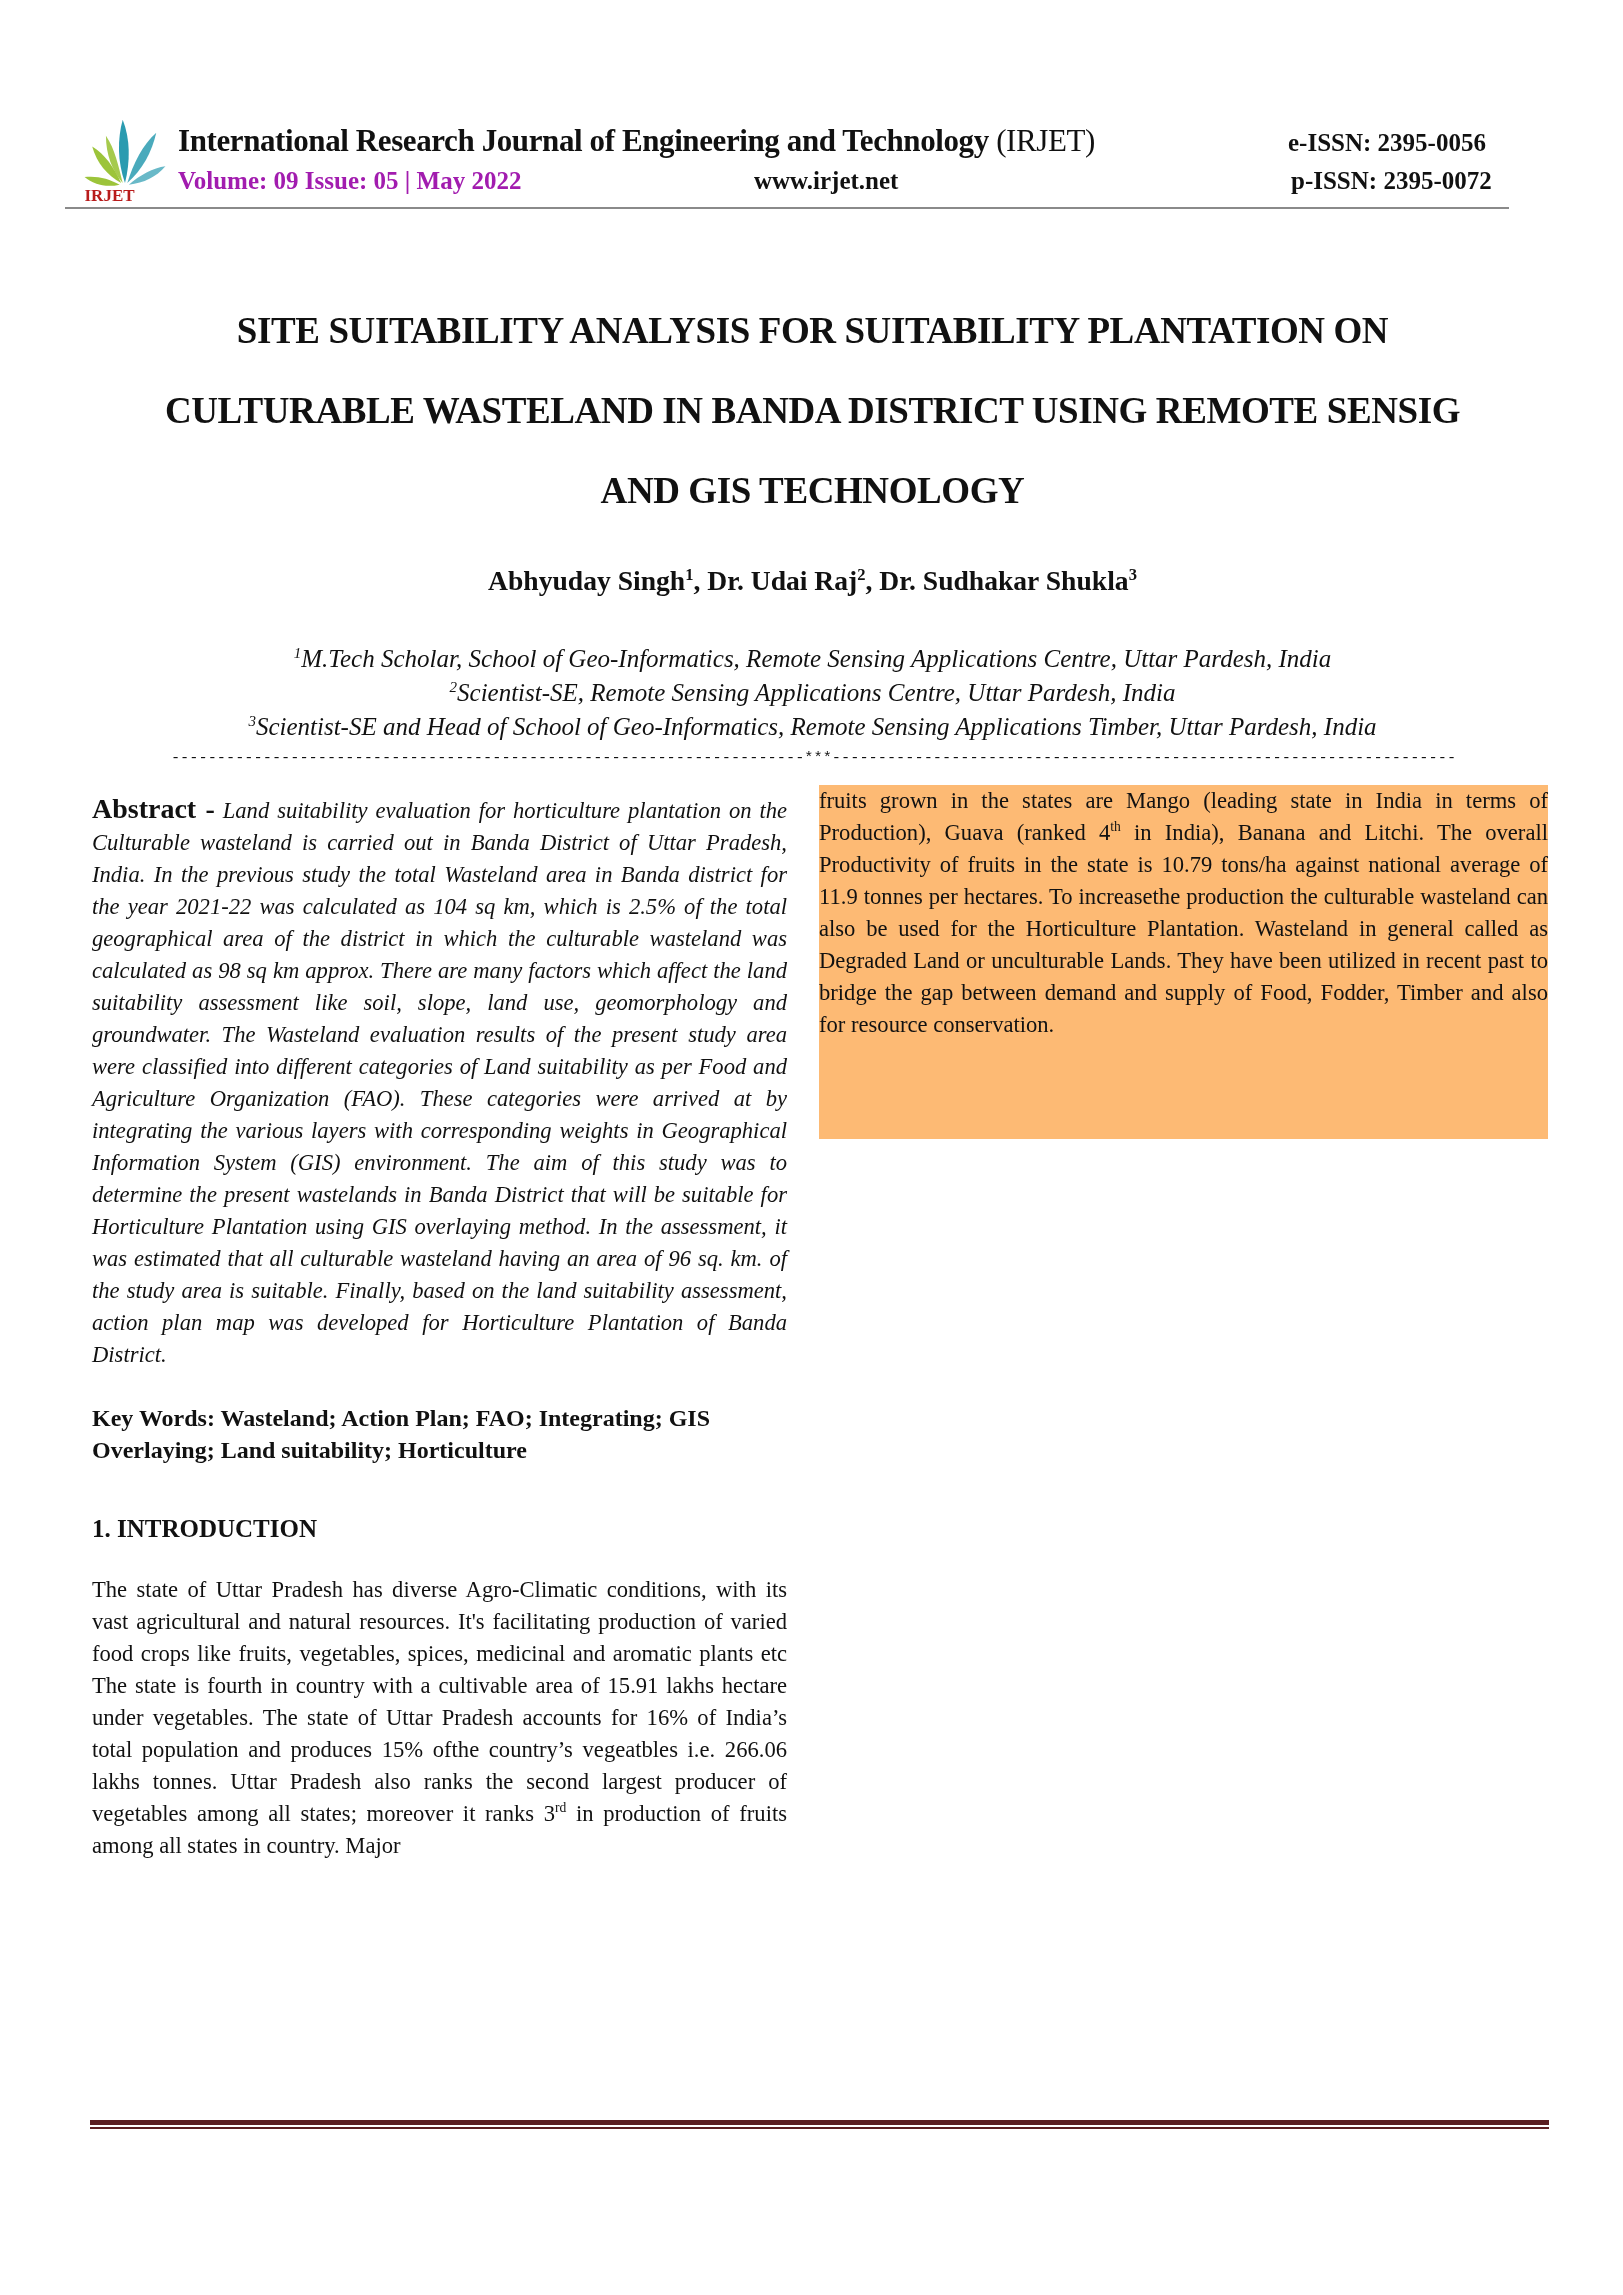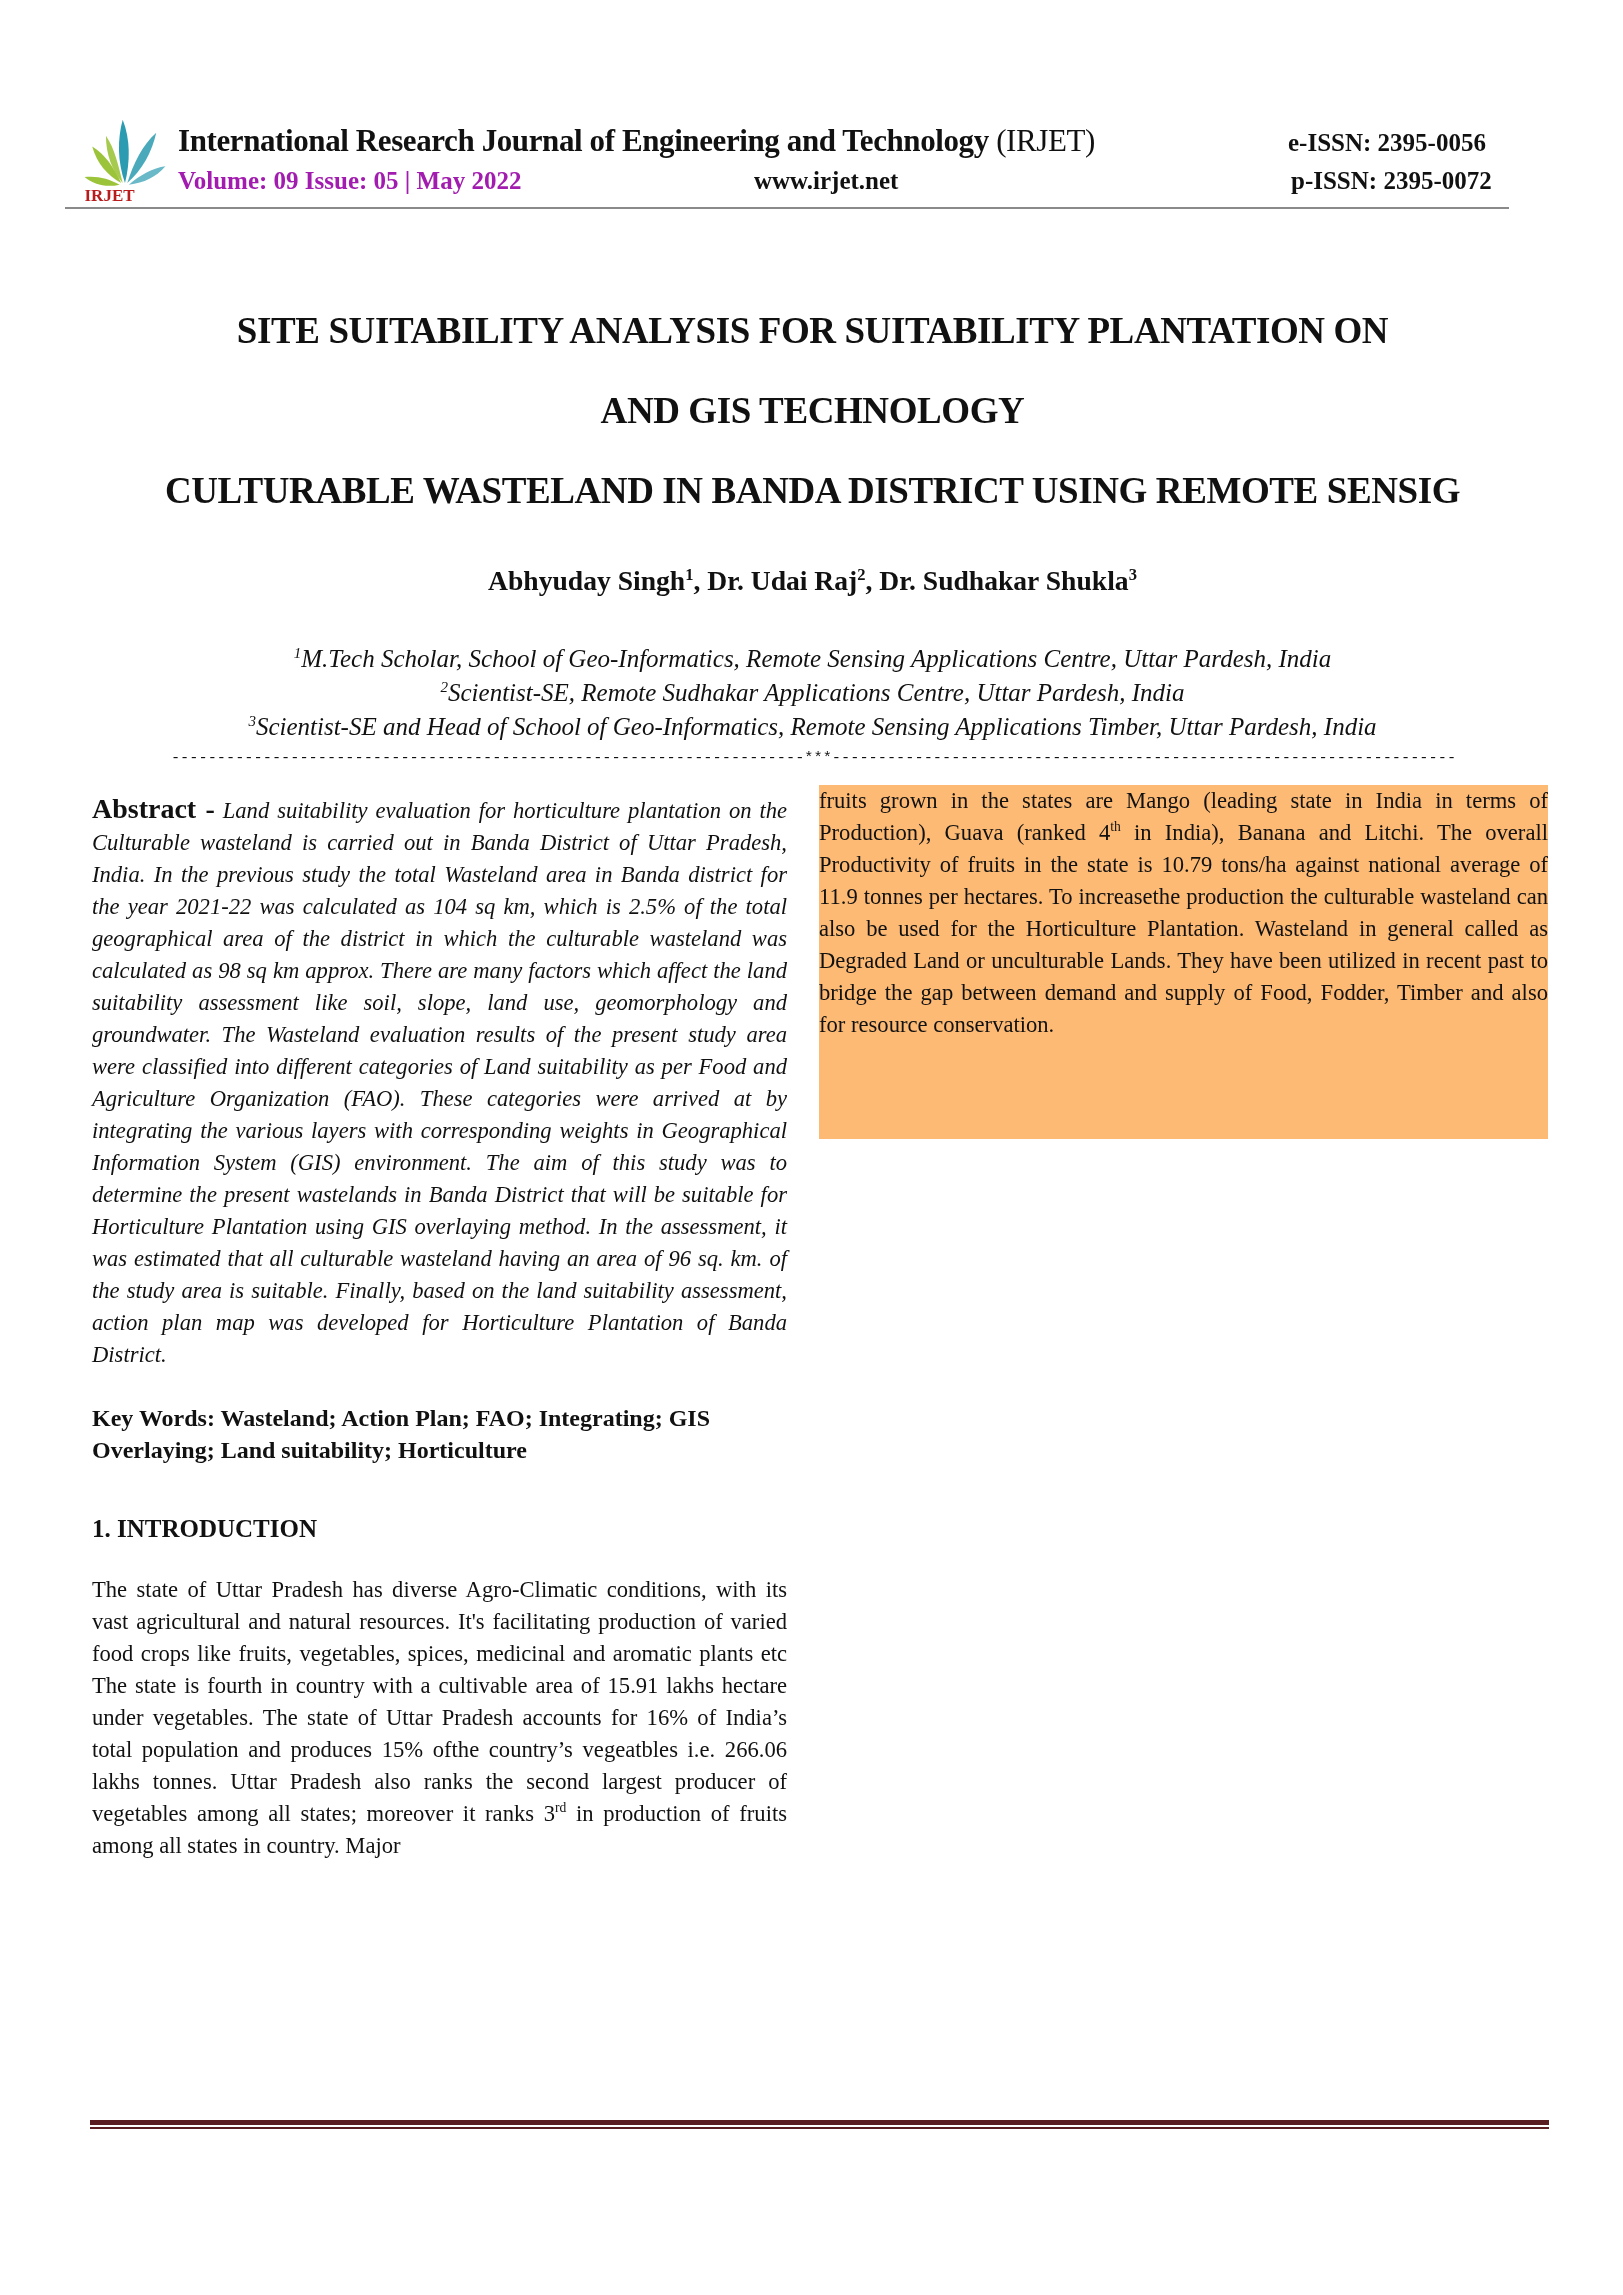--- a/index.html
+++ b/index.html
@@ -61,33 +61,33 @@
 
 <div class="abs serif journal-title"><span>International Research Journal of Engineering and Technology</span> <span class="abbr">(IRJET)</span></div>
 <div class="abs serif vol">Volume: 09 Issue: 05 | May 2022</div>
 <div class="abs serif site">www.irjet.net</div>
 <div class="abs serif eissn">e-ISSN: 2395-0056</div>
 <div class="abs serif pissn">p-ISSN: 2395-0072</div>
 <div class="abs header-rule"></div>
 
 <div class="abs serif paper-title">
   <div>SITE SUITABILITY ANALYSIS FOR SUITABILITY PLANTATION ON</div>
+  <div>CULTURABLE WASTELAND IN BANDA DISTRICT USING REMOTE SENSIG</div>
   <div>AND GIS TECHNOLOGY</div>
-  <div>CULTURABLE WASTELAND IN BANDA DISTRICT USING REMOTE SENSIG</div>
 </div>
 
 <div class="abs serif authors">
   <span>Abhyuday Singh</span><sup>1</sup>,
   <span>Dr. Udai Raj</span><sup>2</sup>,
   <span>Dr. Sudhakar Shukla</span><sup>3</sup>
 </div>
 
 <div class="abs serif affils">
   <div><sup>1</sup><span>M.Tech Scholar, School of Geo-Informatics, Remote Sensing Applications Centre, Uttar Pardesh, India</span></div>
-  <div><sup>2</sup><span>Scientist-SE, Remote Sudhakar Applications Centre, Uttar Pardesh, India</span></div>
+  <div><sup>2</sup><span>Scientist-SE, Remote Sensing Applications Centre, Uttar Pardesh, India</span></div>
   <div><sup>3</sup><span>Scientist-SE and Head of School of Geo-Informatics, Remote Sensing Applications Timber, Uttar Pardesh, India</span></div>
 </div>
 
 <div class="abs sep">---------------------------------------------------------------------***--------------------------------------------------------------------</div>
 
 <div class="abs serif col col-left">
   <p class="abstract"><span class="label">Abstract -</span> <span>Land suitability evaluation for horticulture plantation on the Culturable wasteland is carried out in Banda District of Uttar Pradesh, India. In the previous study the total Wasteland area in Banda district for the year 2021-22 was calculated as 104 sq km, which is 2.5% of the total geographical area of the district in which the culturable wasteland was calculated as 98 sq km approx. There are many factors which affect the land suitability assessment like soil, slope, land use, geomorphology and groundwater. The Wasteland evaluation results of the present study area were classified into different categories of Land suitability as per Food and Agriculture Organization (FAO). These categories were arrived at by integrating the various layers with corresponding weights in Geographical Information System (GIS) environment. The aim of this study was to determine the present wastelands in Banda District that will be suitable for Horticulture Plantation using GIS overlaying method. In the assessment, it was estimated that all culturable wasteland having an area of 96 sq. km. of the study area is suitable. Finally, based on the land suitability assessment, action plan map was developed for Horticulture Plantation of Banda District.</span></p>
   <p class="kw">Key Words: Wasteland; Action Plan; FAO; Integrating; GIS Overlaying; Land suitability; Horticulture</p>
   <div class="h1">1. INTRODUCTION</div>
   <p><span>The state of Uttar Pradesh has diverse Agro-Climatic conditions, with its vast agricultural and natural resources. It's facilitating production of varied food crops like fruits, vegetables, spices, medicinal and aromatic plants etc The state is fourth in country with a cultivable area of 15.91 lakhs hectare under vegetables. The state of Uttar Pradesh accounts for 16% of India’s total population and produces 15% ofthe country’s vegeatbles i.e. 266.06 lakhs tonnes. Uttar Pradesh also ranks the second largest producer of vegetables among all states; moreover it ranks 3</span><sup>rd</sup><span> in production of fruits among all states in country. Major</span></p>

